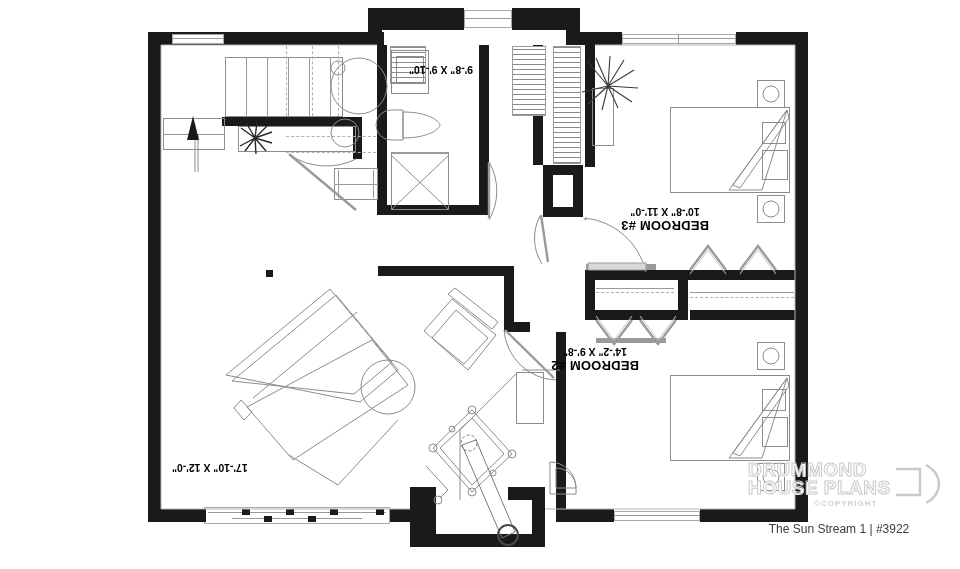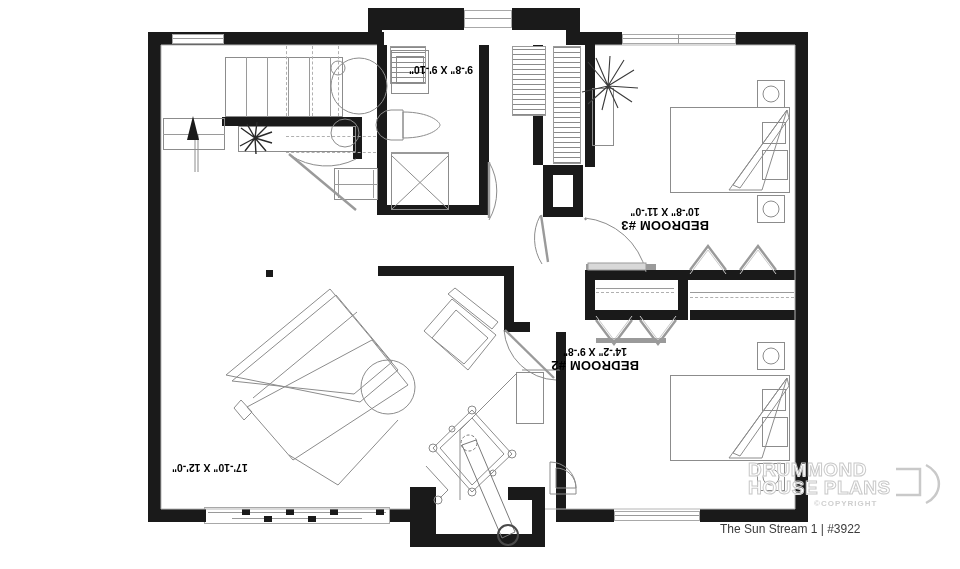--- a/index.html
+++ b/index.html
@@ -86,21 +86,21 @@
     font-size: 10.5px;
     font-weight: bold;
     color: #000000;
   }
   
   #caption {
     position: absolute;
     left: 720px;
     top: 522px;
     width: 238px;
-    text-align: left;
+    text-align: center;
     font-size: 12px;
     color: #3b3b3b;
     white-space: nowrap;
   }
   
   #watermark {
     position: absolute;
     left: 742px;
     top: 457px;
     width: 210px;

